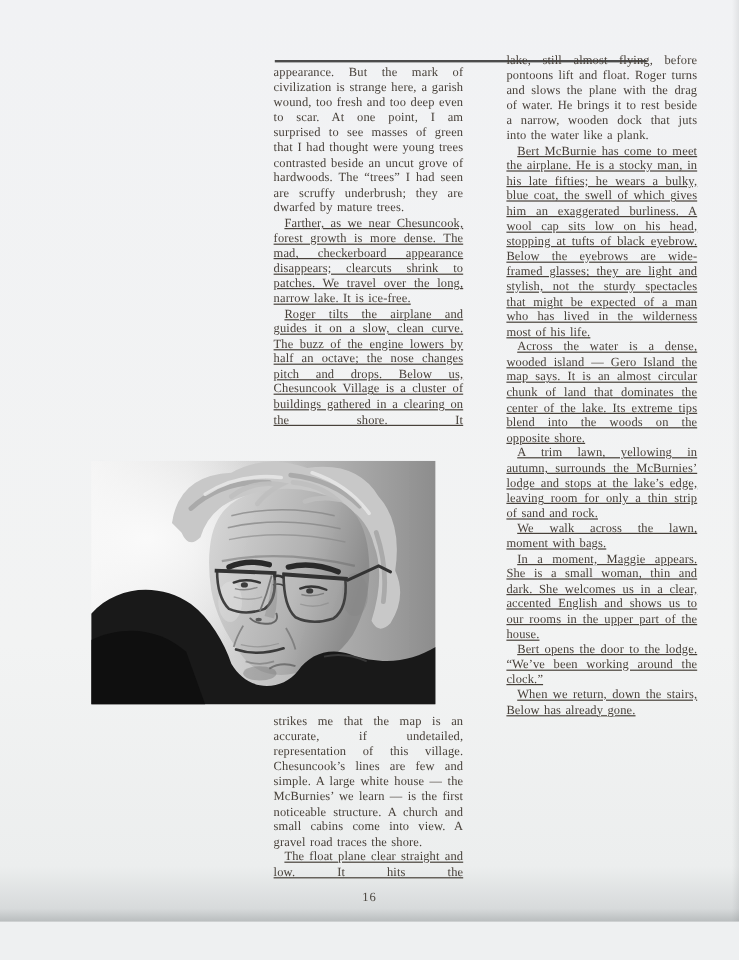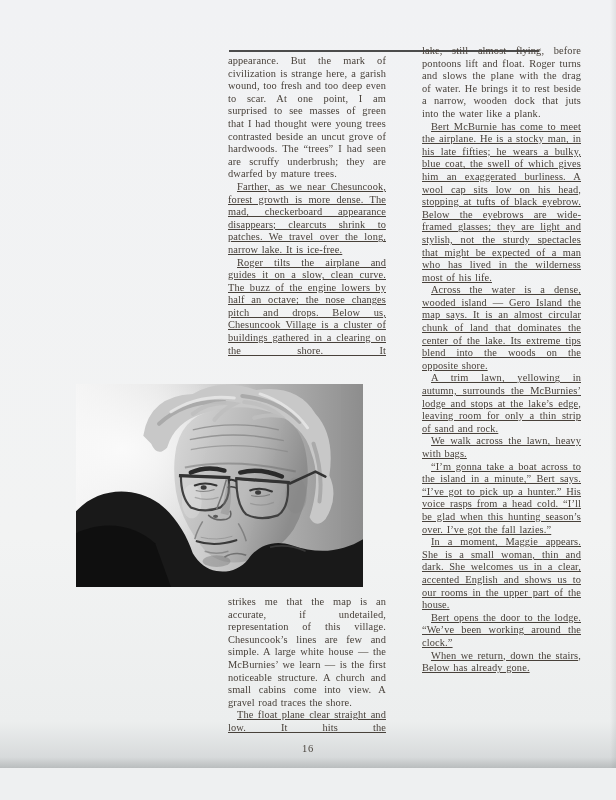--- a/index.html
+++ b/index.html
@@ -132,22 +132,21 @@
   <div class="col col-left-lower">
     <p>strikes me that the map is an accurate, if undetailed, representation of this village. Chesuncook’s lines are few and simple. A large white house — the McBurnies’ we learn — is the first noticeable structure. A church and small cabins come into view. A gravel road traces the shore.</p>
     <p class="ind jlast">The float plane clear straight and low. It hits the</p>
   </div>
 
   <div class="col col-right">
     <p>lake, still almost flying, before pontoons lift and float. Roger turns and slows the plane with the drag of water. He brings it to rest beside a narrow, wooden dock that juts into the water like a plank.</p>
     <p class="ind">Bert McBurnie has come to meet the airplane. He is a stocky man, in his late fifties; he wears a bulky, blue coat, the swell of which gives him an exaggerated burliness. A wool cap sits low on his head, stopping at tufts of black eyebrow. Below the eyebrows are wide-framed glasses; they are light and stylish, not the sturdy spectacles that might be expected of a man who has lived in the wilderness most of his life.</p>
     <p class="ind">Across the water is a dense, wooded island — Gero Island the map says. It is an almost circular chunk of land that dominates the center of the lake. Its extreme tips blend into the woods on the opposite shore.</p>
     <p class="ind">A trim lawn, yellowing in autumn, surrounds the McBurnies’ lodge and stops at the lake’s edge, leaving room for only a thin strip of sand and rock.</p>
-    <p class="ind">We walk across the lawn, heavy with bags.</p>
-    <p class="ind">“I’m gonna take a boat across to the island in a minute,” Bert says. “I’ve got to pick up a hunter.” His voice rasps from a head cold. “I’ll be glad when this hunting season’s over. I’ve got the fall lazies.”</p>
+    <p class="ind">We walk across the lawn, moment with bags.</p>
     <p class="ind">In a moment, Maggie appears. She is a small woman, thin and dark. She welcomes us in a clear, accented English and shows us to our rooms in the upper part of the house.</p>
     <p class="ind">Bert opens the door to the lodge. “We’ve been working around the clock.”</p>
     <p class="ind">When we return, down the stairs, Below has already gone.</p>
   </div>
 
   <div class="folio">16</div>
 
 </div>
 
 </body></html>

